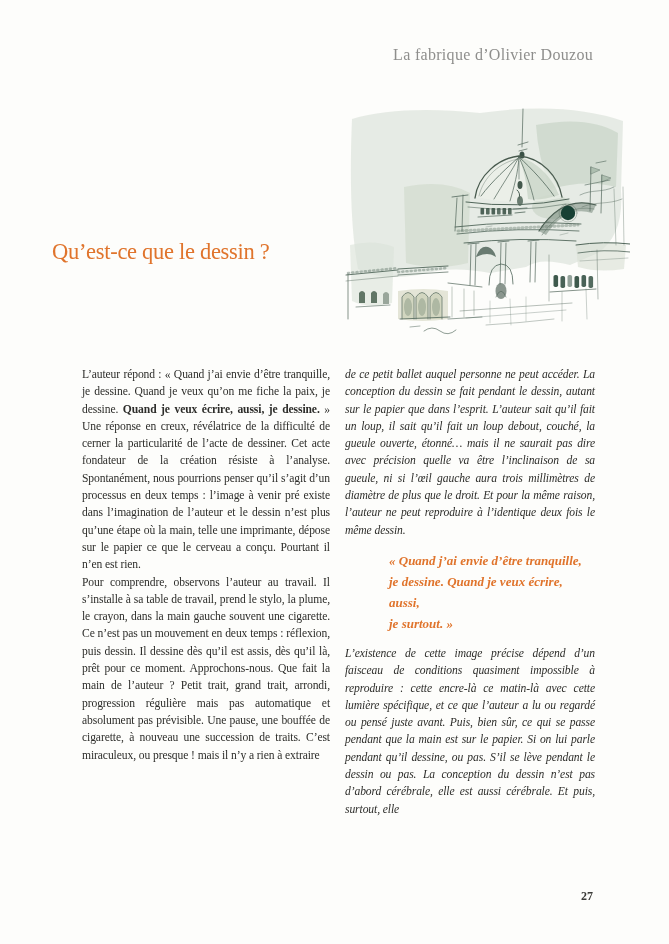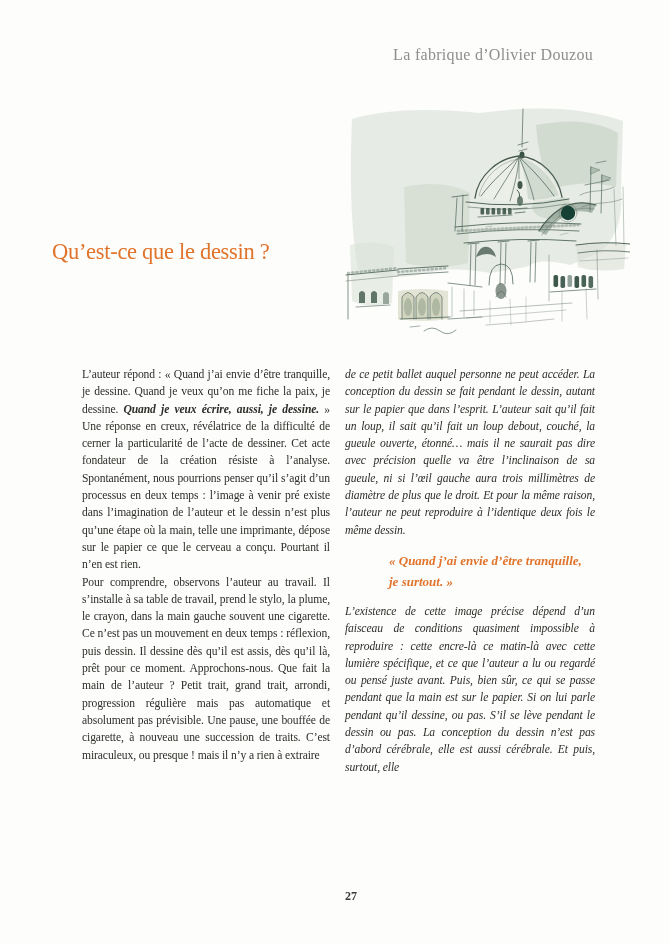--- a/index.html
+++ b/index.html
@@ -17,31 +17,31 @@
     font-size:22.5px;letter-spacing:-.3px;color:#e0742c;font-weight:normal;
   }
   .col{
     position:absolute;top:366px;width:248px;
     font-size:11.6px;line-height:17.3px;color:#2d2d2a;
     text-align:justify;letter-spacing:-.1px;
   }
   .col-left{left:82px;}
   .col-right{left:345px;width:250px;font-style:italic;}
   .col p{margin:0;padding:0;}
-  .bold{font-weight:bold;font-style:italic;}
+  .bold{font-weight:bold;}
   .pull-quote{
     margin:11px 0 11px 44px;
     font-size:13px;line-height:21px;font-weight:bold;color:#e0742c;
     text-align:left;letter-spacing:0;
   }
   .pull-quote span{display:block;}
   .p-after-quote{margin-top:0;}
   .page-number{
     position:absolute;left:345px;top:889px;width:248px;
-    text-align:left;font-size:12px;font-weight:bold;color:#3b3b38;
+    text-align:right;font-size:12px;font-weight:bold;color:#3b3b38;
   }
   .illustration{position:absolute;left:340px;top:95px;width:290px;height:240px;}
 </style>
 </head>
 <body>
 
 <div id="page">
 
   <div class="running-header">La fabrique d’Olivier Douzou</div>
 
@@ -165,20 +165,21 @@
 
   <div class="col col-left">
     <p><span>L’auteur répond : « Quand j’ai envie d’être tranquille, je dessine. Quand je veux qu’on me fiche la paix, je dessine. </span><span class="bold">Quand je veux écrire, aussi, je dessine.</span><span> » Une réponse en creux, révélatrice de la difficulté de cerner la particularité de l’acte de dessiner. Cet acte fondateur de la création résiste à l’analyse. Spontanément, nous pourrions penser qu’il s’agit d’un processus en deux temps : l’image à venir pré existe dans l’imagination de l’auteur et le dessin n’est plus qu’une étape où la main, telle une imprimante, dépose sur le papier ce que le cerveau a conçu. Pourtant il n’en est rien.</span></p>
     <p>Pour comprendre, observons l’auteur au travail. Il s’installe à sa table de travail, prend le stylo, la plume, le crayon, dans la main gauche souvent une cigarette. Ce n’est pas un mouvement en deux temps : réflexion, puis dessin. Il dessine dès qu’il est assis, dès qu’il là, prêt pour ce moment. Approchons-nous. Que fait la main de l’auteur ? Petit trait, grand trait, arrondi, progression régulière mais pas automatique et absolument pas prévisible. Une pause, une bouffée de cigarette, à nouveau une succession de traits. C’est miraculeux, ou presque ! mais il n’y a rien à extraire</p>
   </div>
 
   <div class="col col-right">
     <p>de ce petit ballet auquel personne ne peut accéder. La conception du dessin se fait pendant le dessin, autant sur le papier que dans l’esprit. L’auteur sait qu’il fait un loup, il sait qu’il fait un loup debout, couché, la gueule ouverte, étonné… mais il ne saurait pas dire avec précision quelle va être l’inclinaison de sa gueule, ni si l’œil gauche aura trois millimètres de diamètre de plus que le droit. Et pour la même raison, l’auteur ne peut reproduire à l’identique deux fois le même dessin.</p>
     <div class="pull-quote">
       <span>« Quand j’ai envie d’être tranquille,</span>
+      <span>je dessine. Quand je veux écrire, aussi,</span>
       <span>je surtout. »</span>
     </div>
     <p class="p-after-quote">L’existence de cette image précise dépend d’un faisceau de conditions quasiment impossible à reproduire : cette encre-là ce matin-là avec cette lumière spécifique, et ce que l’auteur a lu ou regardé ou pensé juste avant. Puis, bien sûr, ce qui se passe pendant que la main est sur le papier. Si on lui parle pendant qu’il dessine, ou pas. S’il se lève pendant le dessin ou pas. La conception du dessin n’est pas d’abord cérébrale, elle est aussi cérébrale. Et puis, surtout, elle</p>
   </div>
 
   <div class="page-number">27</div>
 
 </div>
 
 </body></html>

